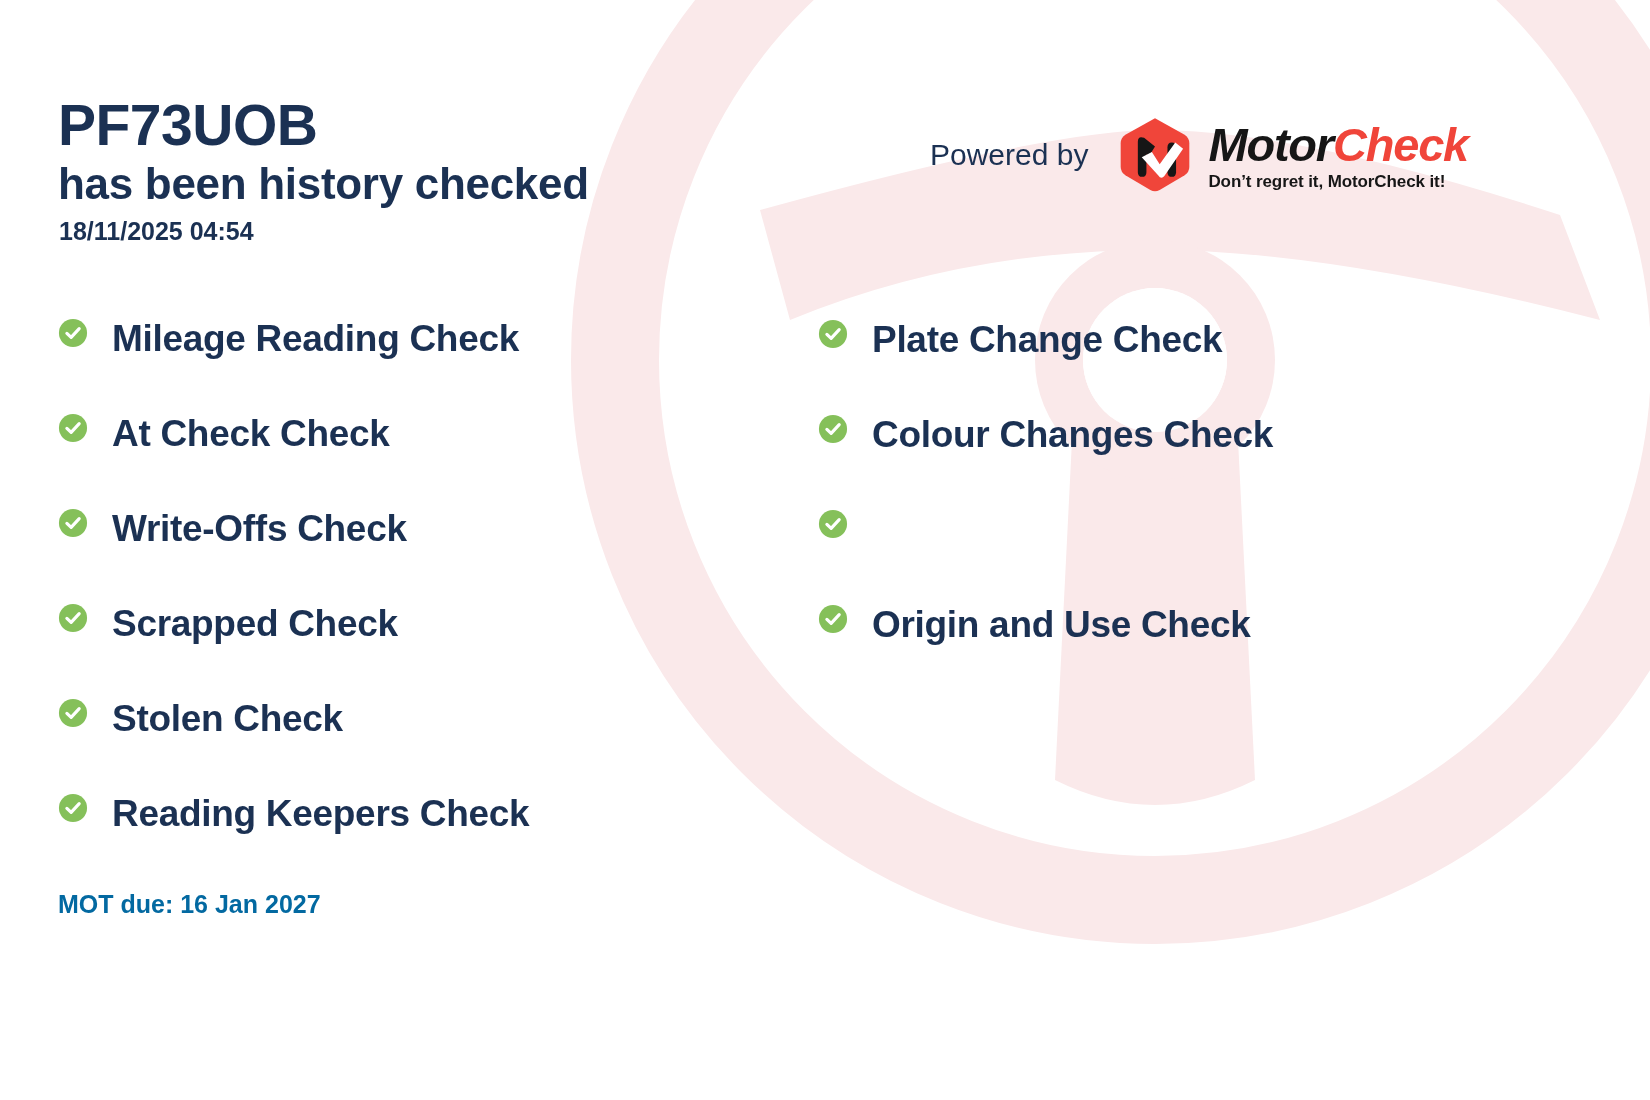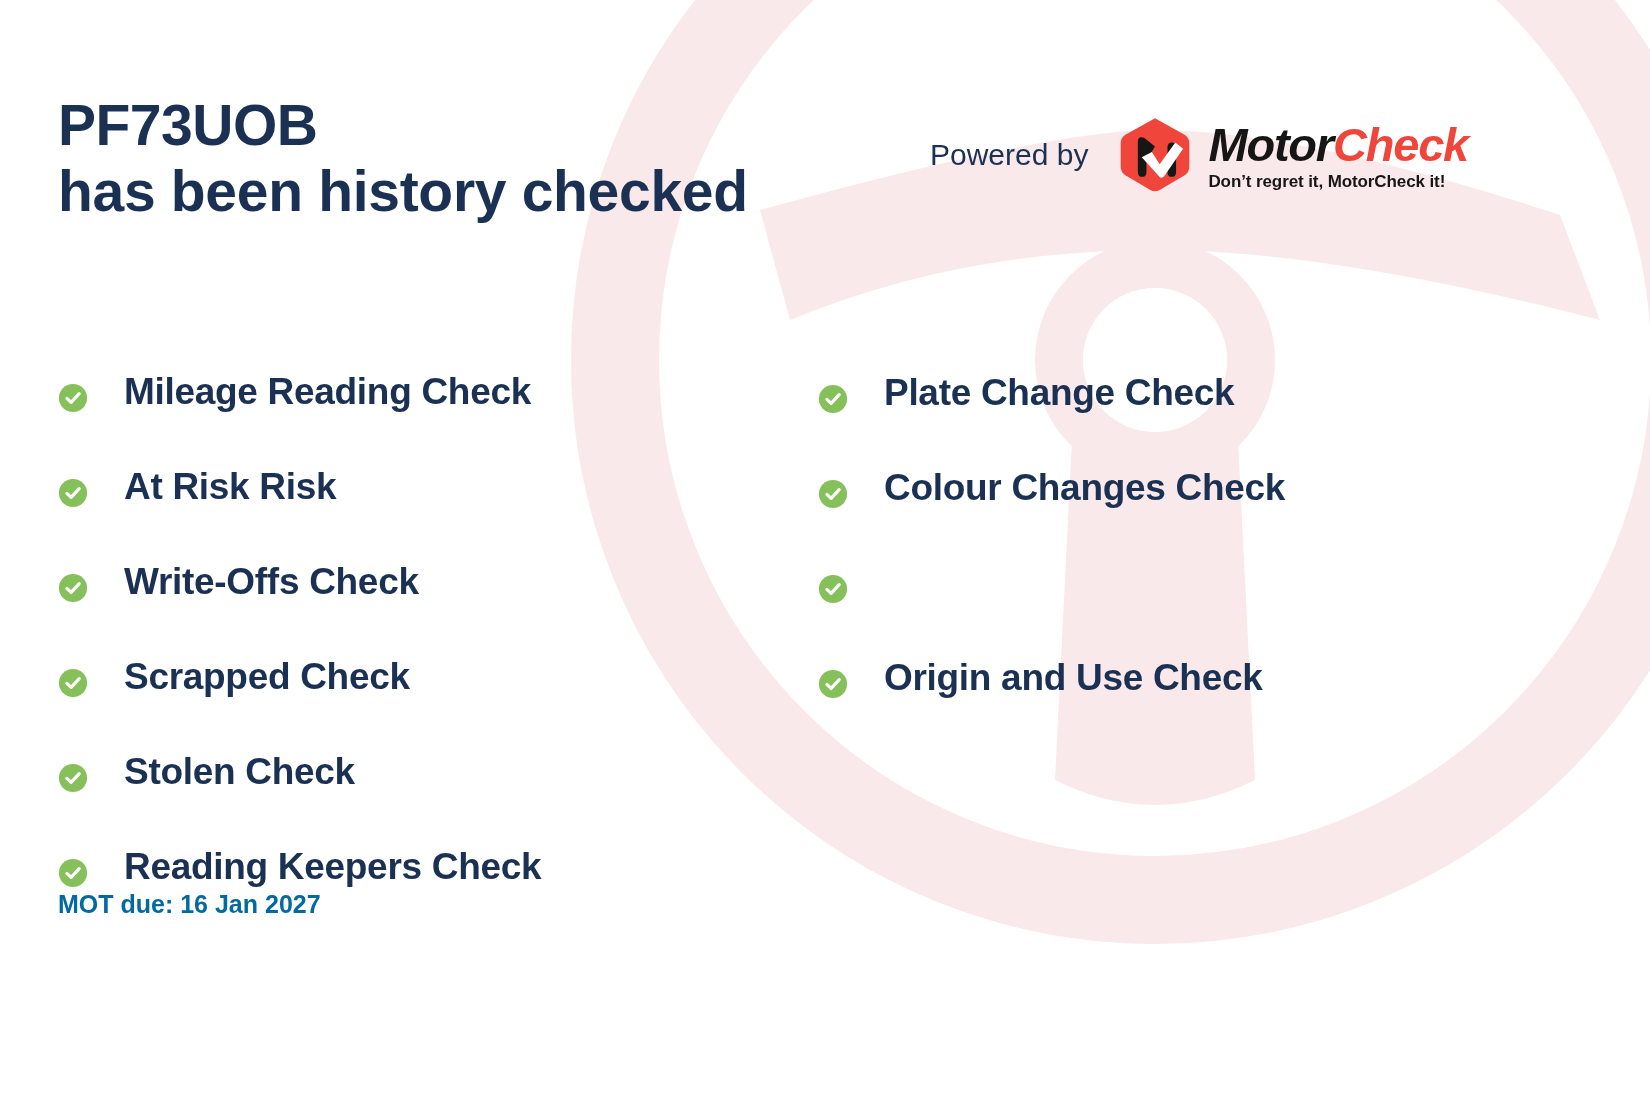--- a/index.html
+++ b/index.html
@@ -40,21 +40,21 @@
   .plate-title {
     font-size: 57px;
     font-weight: 700;
     color: #1b3153;
     letter-spacing: -0.5px;
     line-height: 1.02;
     margin: 0;
     white-space: nowrap;
   }
   .subtitle {
-    font-size: 57px;
+    font-size: 44px;
     font-weight: 700;
     color: #1b3153;
     letter-spacing: -0.3px;
     line-height: 1.18;
     margin: 4px 0 0 0;
     white-space: nowrap;
   }
   .timestamp {
     font-size: 25px;
     font-weight: 700;
@@ -125,22 +125,22 @@
   }
   .check-col {
     display: flex;
     flex-direction: column;
   }
   .col-left { width: 760px; }
   .col-right { width: 760px; padding-top: 1px; }
 
   .check-item {
     display: flex;
-    align-items: flex-end;
-    gap: 36px;
+    align-items: flex-start;
+    gap: 24px;
     height: 95px;
   }
   .check-icon {
     width: 30px;
     height: 30px;
     flex: 0 0 30px;
     display: block;
   }
   .check-label {
     font-size: 37px;
@@ -189,20 +189,21 @@
         <circle cx="1155" cy="360" r="120" fill="#fae9ea"></circle>
       </g>
 
       <circle cx="1155" cy="360" r="72" fill="#ffffff"></circle>
     </g>
   </svg>
 
   <div class="header">
     <div class="plate-title">PF73UOB</div>
     <div class="subtitle">has been history checked</div>
+    <div class="timestamp">18/11/2025 04:54</div>
   </div>
 
   <div class="powered-wrap">
     <span class="powered-label">Powered by</span>
     <div class="logo-lockup">
       <svg class="logo-mark" viewBox="0 0 100 100" aria-hidden="true">
         <path d="M50 3 L88 24 Q94 28 94 35 L94 65 Q94 72 88 76 L56 95 Q50 98 44 95 L12 76 Q6 72 6 65 L6 35 Q6 28 12 24 Z" fill="#f0453a"></path>
         <path d="M28 72 L28 33 Q28 25 36 28 L50 39 L42 52 L39 49 L39 72 Q39 78 33.5 78 Q28 78 28 72 Z" fill="#161616"></path>
         <path d="M66 40 L66 72 Q66 78 71.5 78 Q77 78 77 72 L77 40 Q77 34 71.5 34 Q66 34 66 40 Z" fill="#161616"></path>
         <path d="M33 53 L46 46 L56 62 L76 34 L86 42 L62 77 Q58 82 54 76 Z" fill="#ffffff"></path>
@@ -226,21 +227,21 @@
           <path d="M9.5 16.4 L14 20.6 L22.6 11.4" fill="none" stroke="#ffffff" stroke-width="3.4" stroke-linecap="round" stroke-linejoin="round"></path>
         </svg>
         <span class="check-label">Mileage Reading Check</span>
       </div>
 
       <div class="check-item">
         <svg class="check-icon" viewBox="0 0 32 32" aria-hidden="true">
           <circle cx="16" cy="16" r="15" fill="#85c05a"></circle>
           <path d="M9.5 16.4 L14 20.6 L22.6 11.4" fill="none" stroke="#ffffff" stroke-width="3.4" stroke-linecap="round" stroke-linejoin="round"></path>
         </svg>
-        <span class="check-label">At Risk Risk</span>
+        <span class="check-label">At Check Check</span>
       </div>
 
       <div class="check-item">
         <svg class="check-icon" viewBox="0 0 32 32" aria-hidden="true">
           <circle cx="16" cy="16" r="15" fill="#85c05a"></circle>
           <path d="M9.5 16.4 L14 20.6 L22.6 11.4" fill="none" stroke="#ffffff" stroke-width="3.4" stroke-linecap="round" stroke-linejoin="round"></path>
         </svg>
         <span class="check-label">Write-Offs Check</span>
       </div>
 

